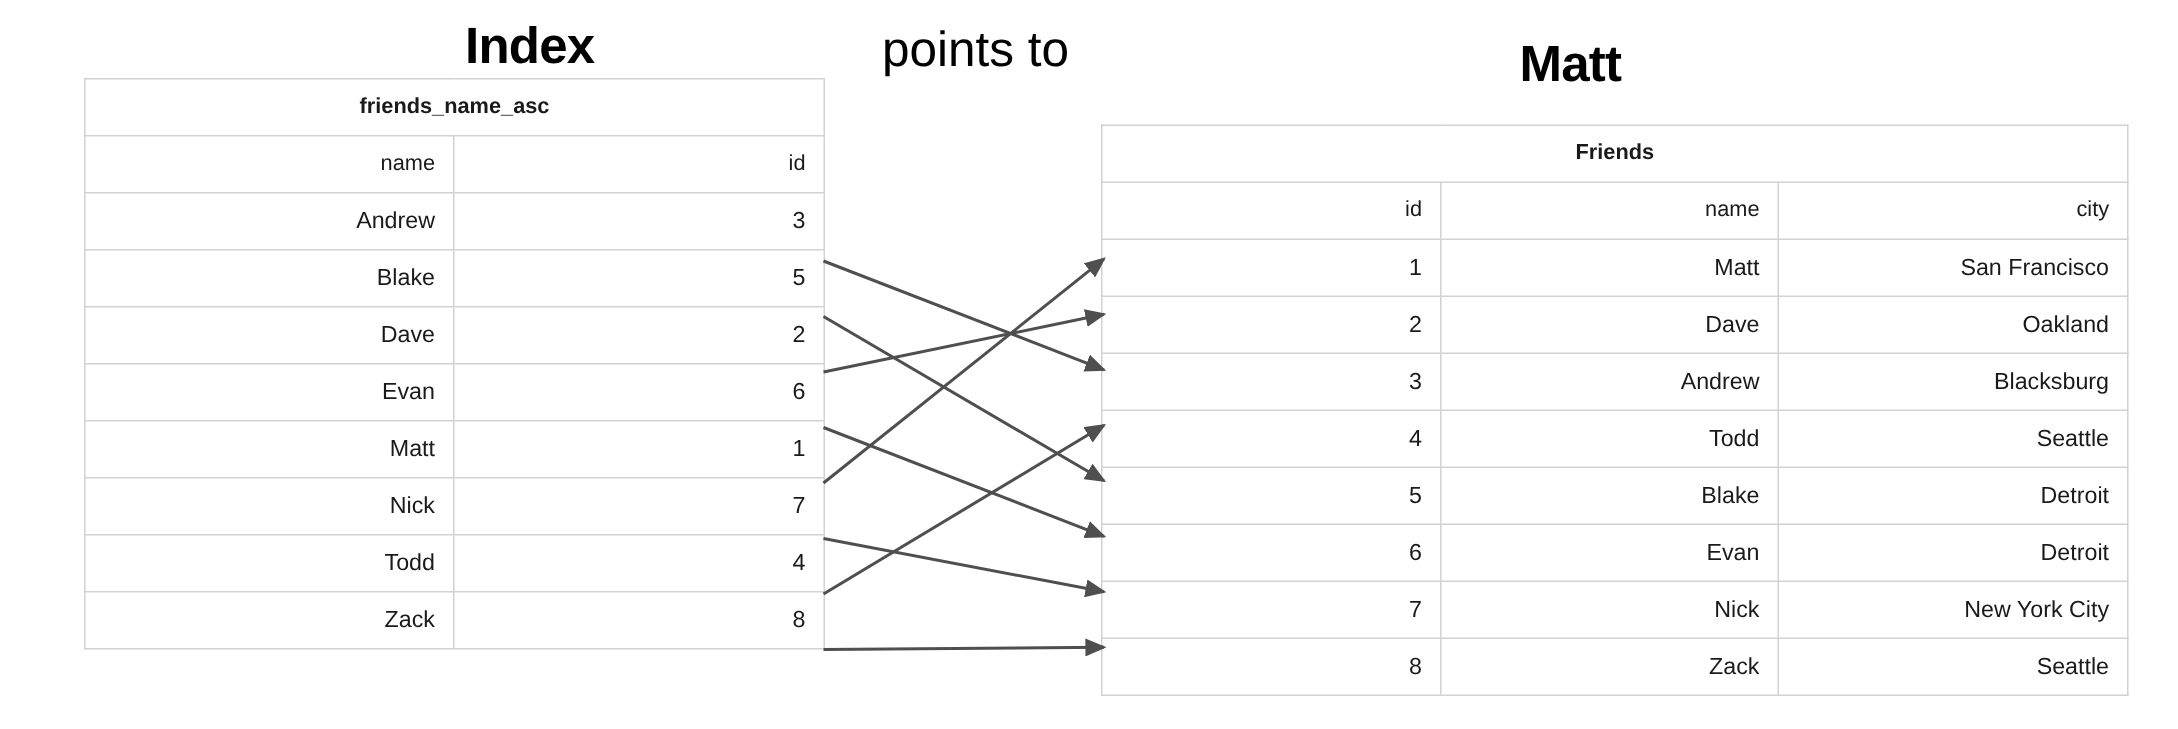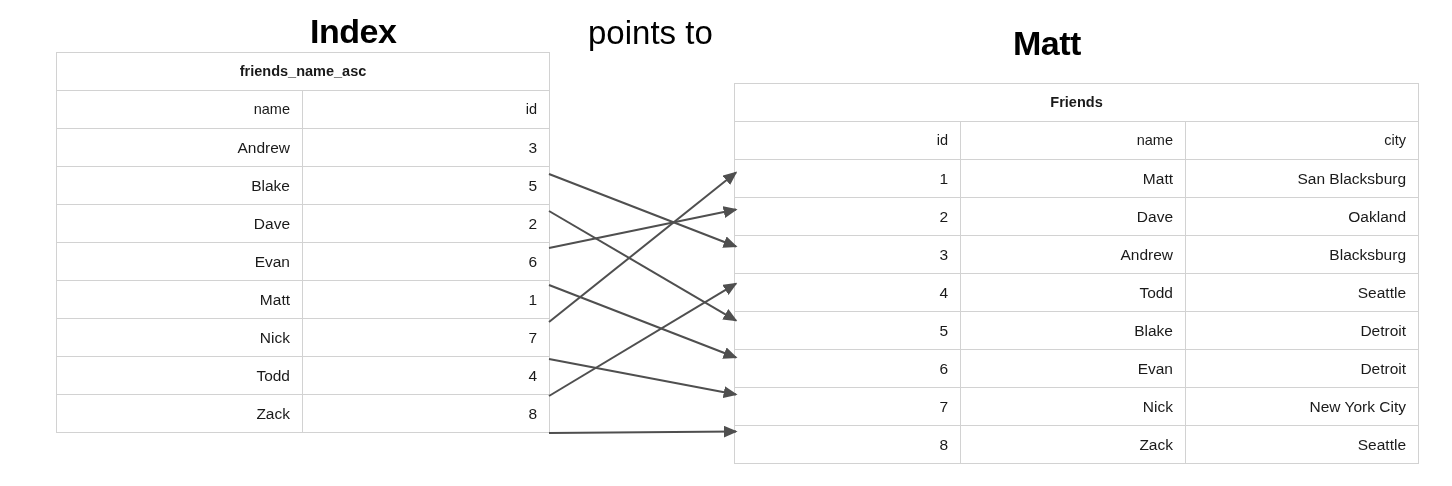--- a/index.html
+++ b/index.html
@@ -169,21 +169,21 @@
     </tr>
     <tr>
       <td class="col-head">id</td>
       <td class="col-head">name</td>
       <td class="col-head">city</td>
     </tr>
 
     <tr>
       <td>1</td>
       <td>Matt</td>
-      <td>San Blacksburg</td>
+      <td>San Francisco</td>
     </tr>
     <tr>
       <td>2</td>
       <td>Dave</td>
       <td>Oakland</td>
     </tr>
     <tr>
       <td>3</td>
       <td>Andrew</td>
       <td>Blacksburg</td>

